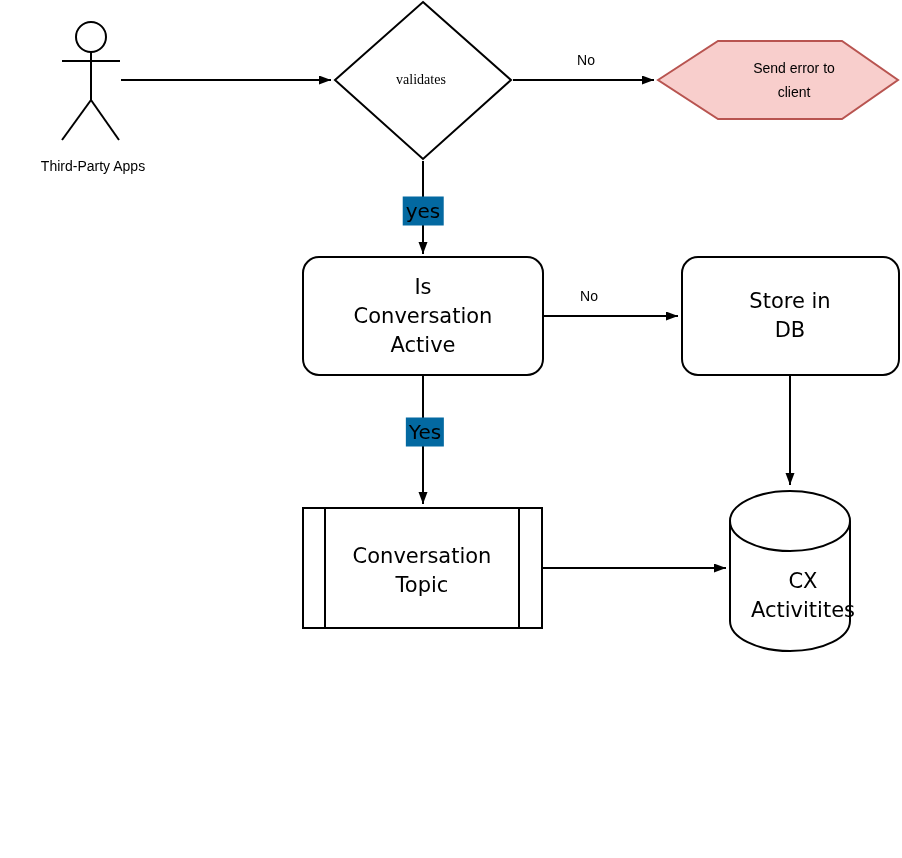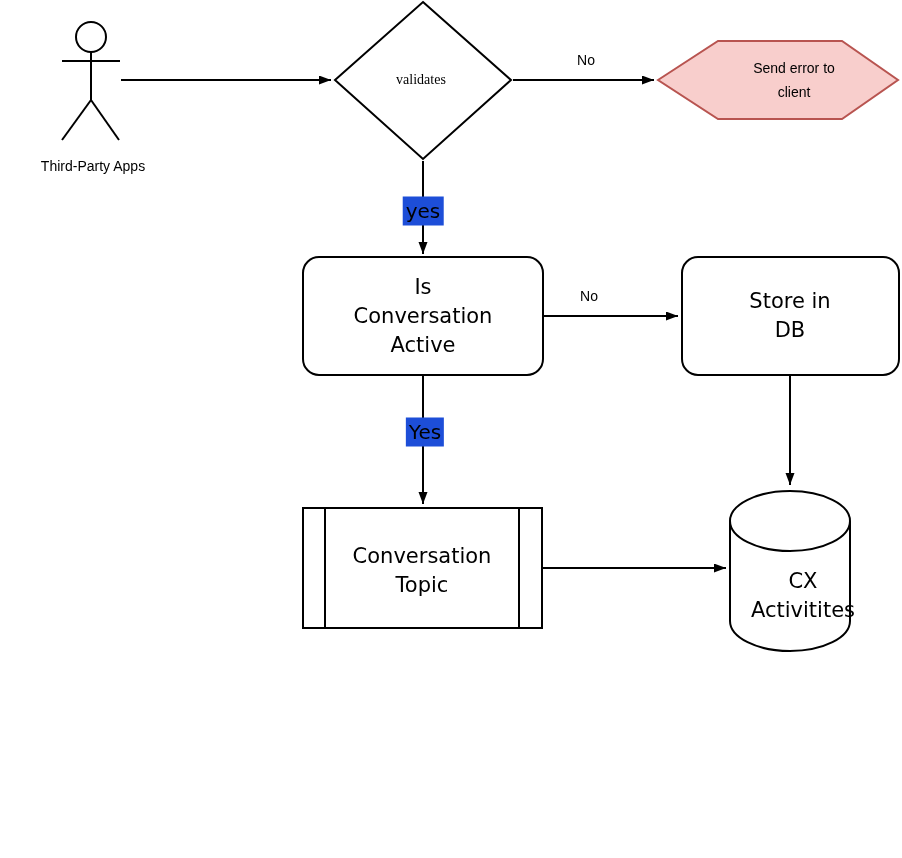--- a/index.html
+++ b/index.html
@@ -46,21 +46,21 @@
     font-family: "Liberation Sans", sans-serif;
     font-size: 14px;
     line-height: 24px;
   }
   .node-font {
     font-family: "DejaVu Sans", sans-serif;
     font-size: 21px;
     line-height: 29px;
   }
   .edge-lbl {
-    background: #1d4ed8;
+    background: #0369a1;
     padding: 0 3px;
   }
 </style>
 </head>
 <body>
 
 <div id="canvas">
 
   <svg id="diagram-svg" width="902" height="858" viewBox="0 0 902 858">
     <defs>

